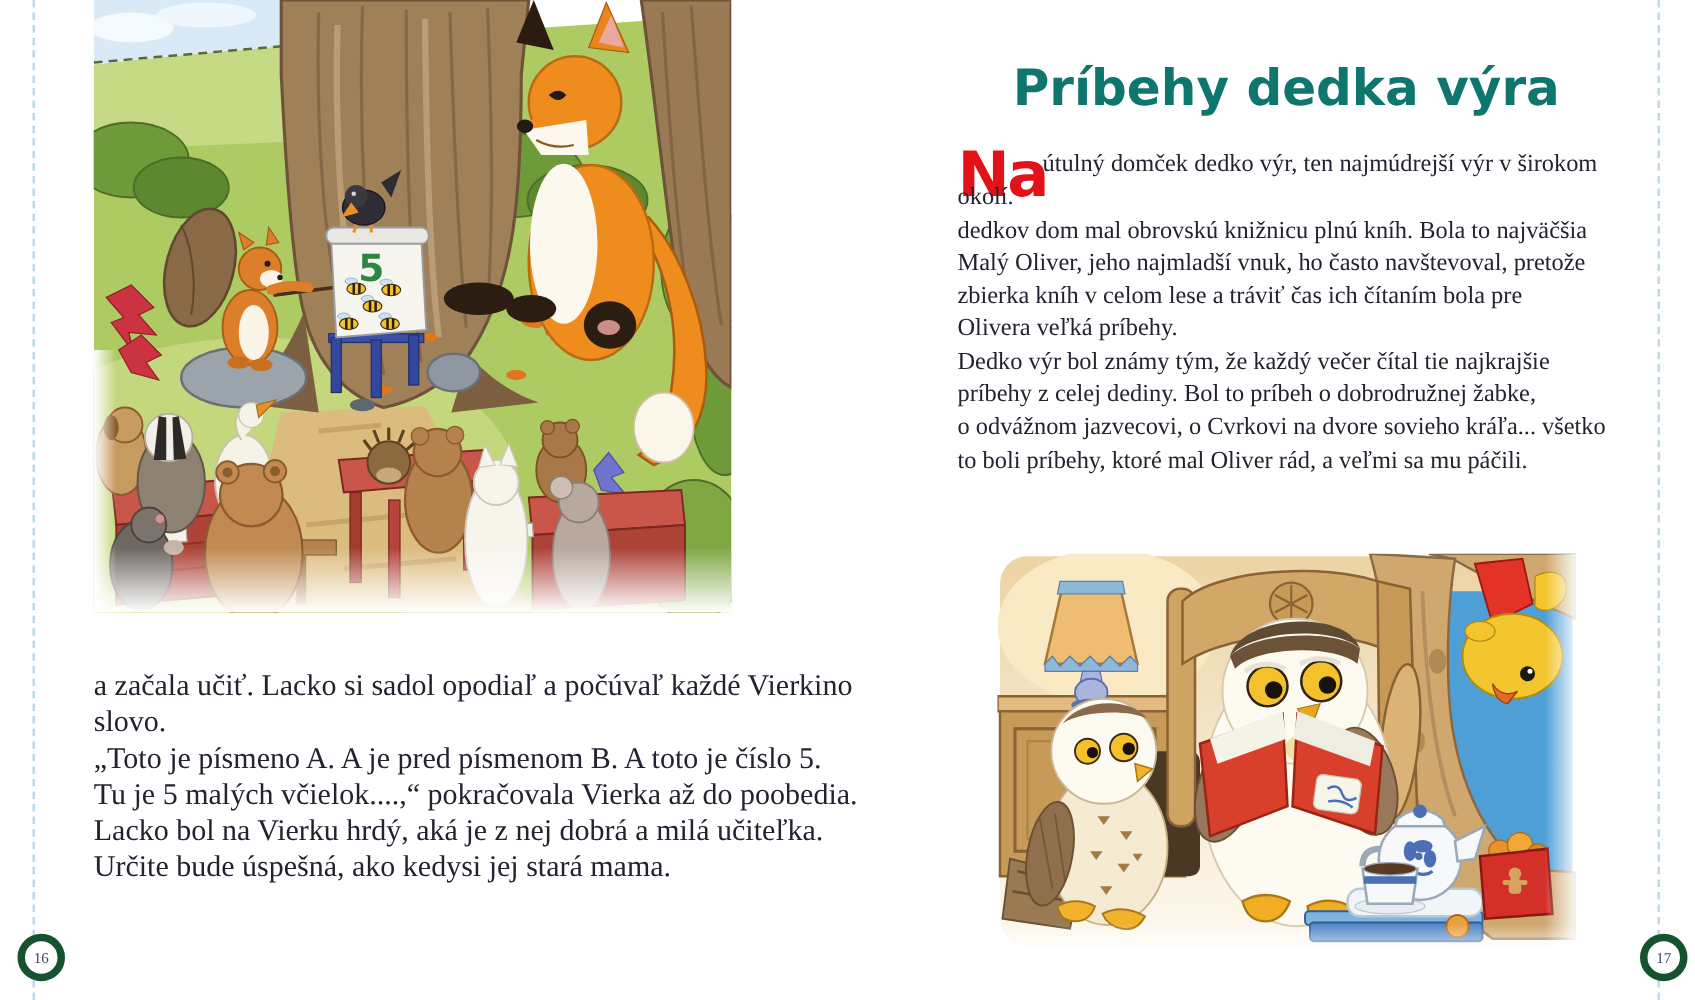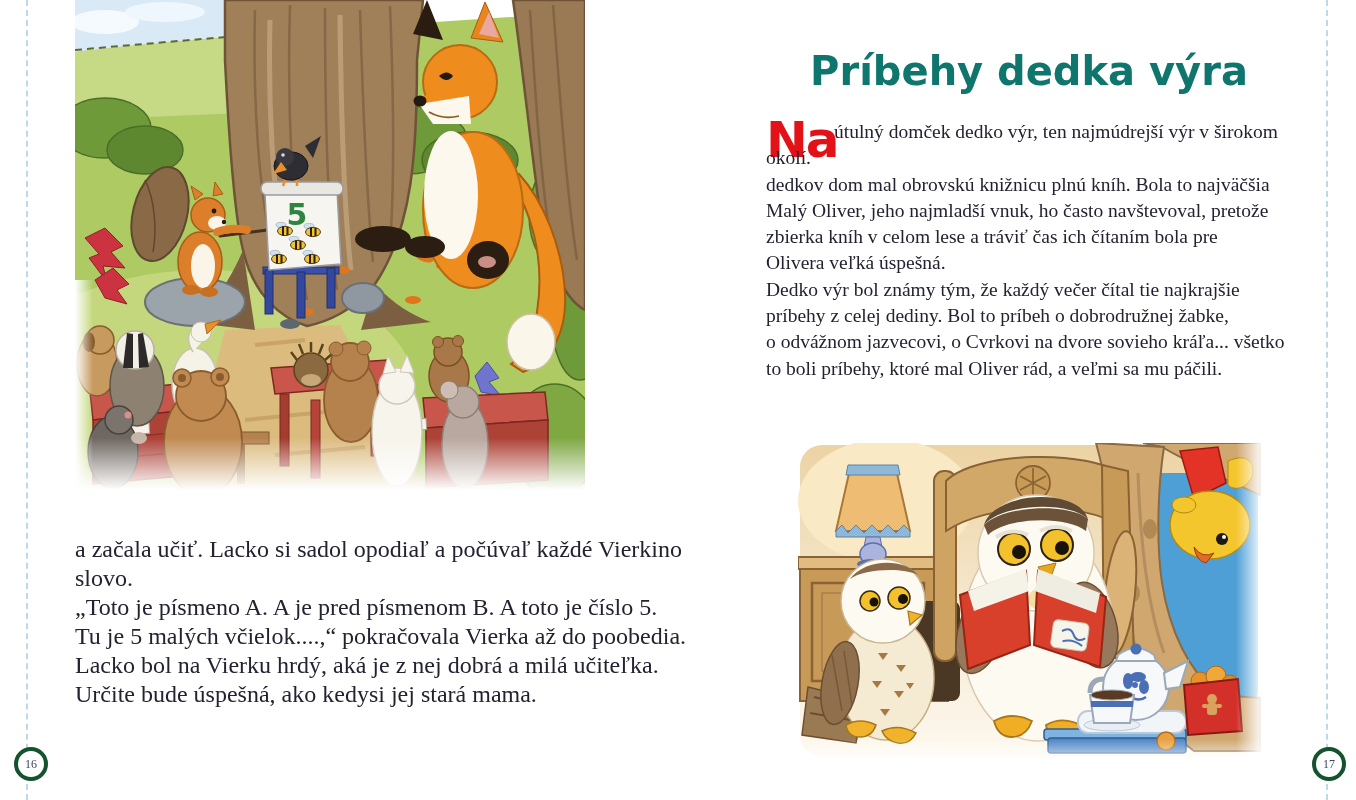--- a/index.html
+++ b/index.html
@@ -1,20 +1,20 @@
 <!DOCTYPE html>
 <html><head>
 <meta charset="utf-8">
 <style>
   html,body{margin:0;padding:0;background:#ffffff;}
   #stage{position:relative;width:1356px;height:800px;background:#ffffff;overflow:hidden;
          font-family:"Liberation Serif",serif;color:#232230;}
   .trimline{position:absolute;top:0;bottom:0;width:0;border-left:2px dashed #bcd9ec;}
   .pagenum{position:absolute;width:26px;height:26px;border-radius:50%;background:#fff;
-           border:4px solid #14532d;display:flex;align-items:center;justify-content:center;
+           border:6px solid #14532d;display:flex;align-items:center;justify-content:center;
            font-size:12px;color:#3f4566;z-index:5;}
   .body-lines{position:absolute;font-size:24px;line-height:29px;white-space:nowrap;}
   .body-lines .line{height:29px;}
   .rtext{position:absolute;left:766px;top:119px;width:526px;font-size:19.5px;line-height:26.3px;}
   .rtext .line{height:26.3px;white-space:nowrap;}
   .rtext .line.indent{padding-left:68px;}
   .title{position:absolute;left:766px;top:48px;width:526px;text-align:center;
          font-family:"DejaVu Sans",sans-serif;font-weight:800;font-size:40px;color:#0f766e;
          letter-spacing:0px;}
   .dropcap{position:absolute;left:766px;top:118px;font-family:"DejaVu Sans",sans-serif;
@@ -288,21 +288,21 @@
 
   <div class="title">Príbehy dedka výra</div>
   <div class="dropcap">Na</div>
 
   <div class="rtext">
     <div class="line indent">útulný domček dedko výr, ten najmúdrejší výr v širokom</div>
     <div class="line">okolí.</div>
     <div class="line">dedkov dom mal obrovskú knižnicu plnú kníh. Bola to najväčšia</div>
     <div class="line">Malý Oliver, jeho najmladší vnuk, ho často navštevoval, pretože</div>
     <div class="line">zbierka kníh v celom lese a tráviť čas ich čítaním bola pre</div>
-    <div class="line">Olivera veľká úspešná.</div>
+    <div class="line">Olivera veľká príbehy.</div>
     <div class="line">Dedko výr bol známy tým, že každý večer čítal tie najkrajšie</div>
     <div class="line">príbehy z celej dediny. Bol to príbeh o dobrodružnej žabke,</div>
     <div class="line">o odvážnom jazvecovi, o Cvrkovi na dvore sovieho kráľa... všetko</div>
     <div class="line">to boli príbehy, ktoré mal Oliver rád, a veľmi sa mu páčili.</div>
   </div>
 
   <svg class="illu" style="left:798px;top:443px" width="465" height="325" viewBox="0 0 465 325">
     <defs>
       <linearGradient id="bgWarm" x1="0" y1="0" x2="0" y2="1">
         <stop offset="0" stop-color="#ecd3a4"></stop>

